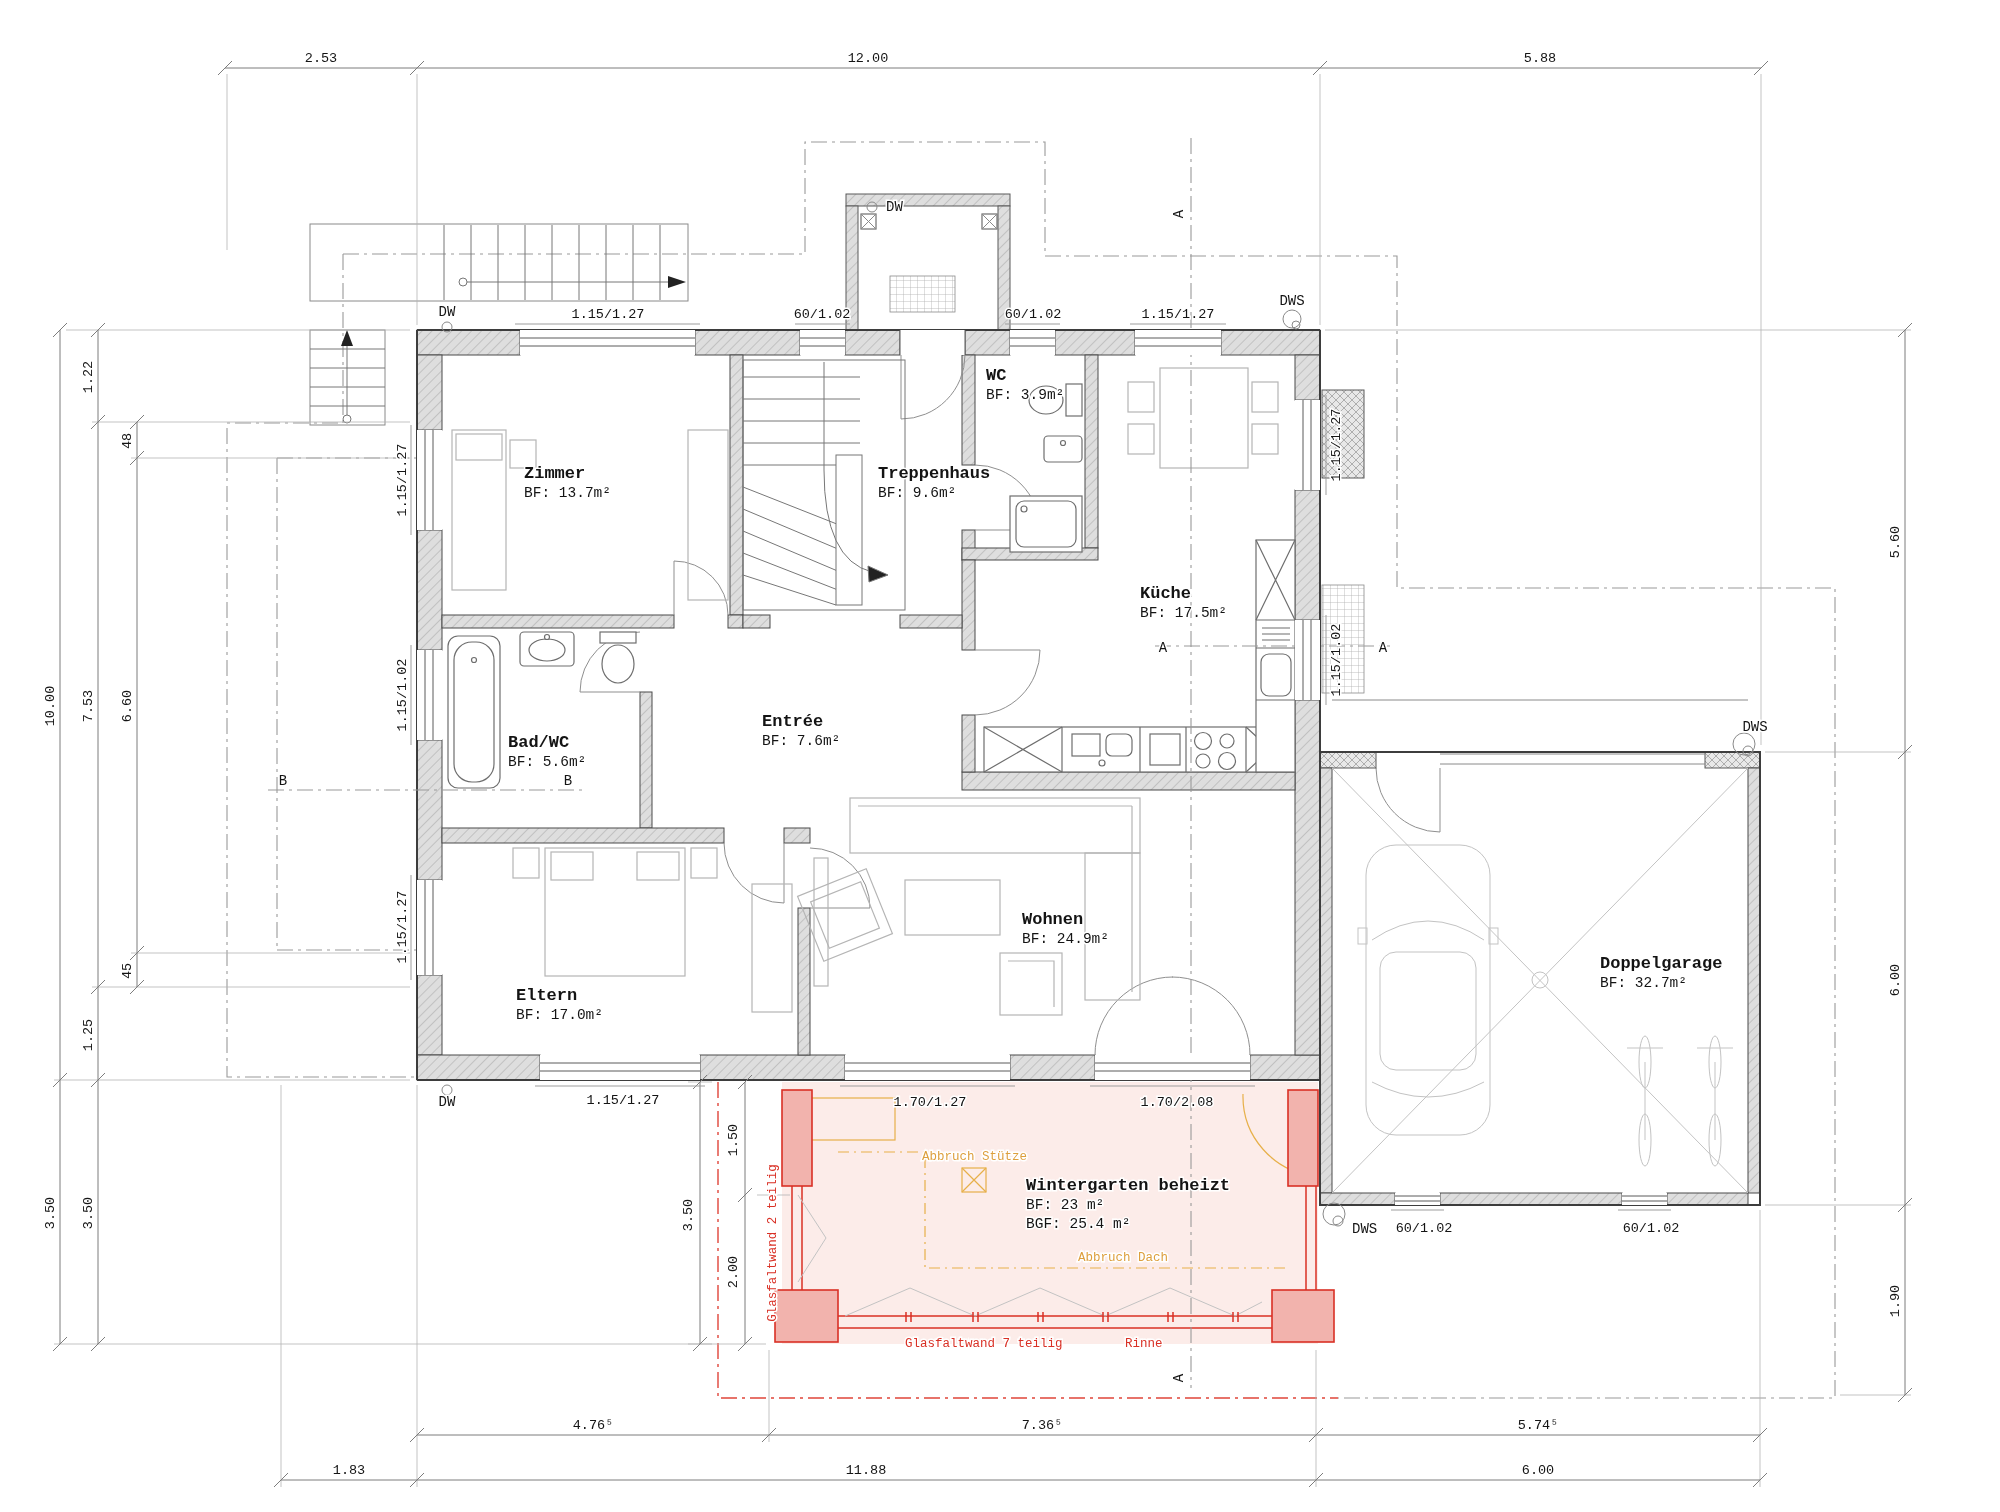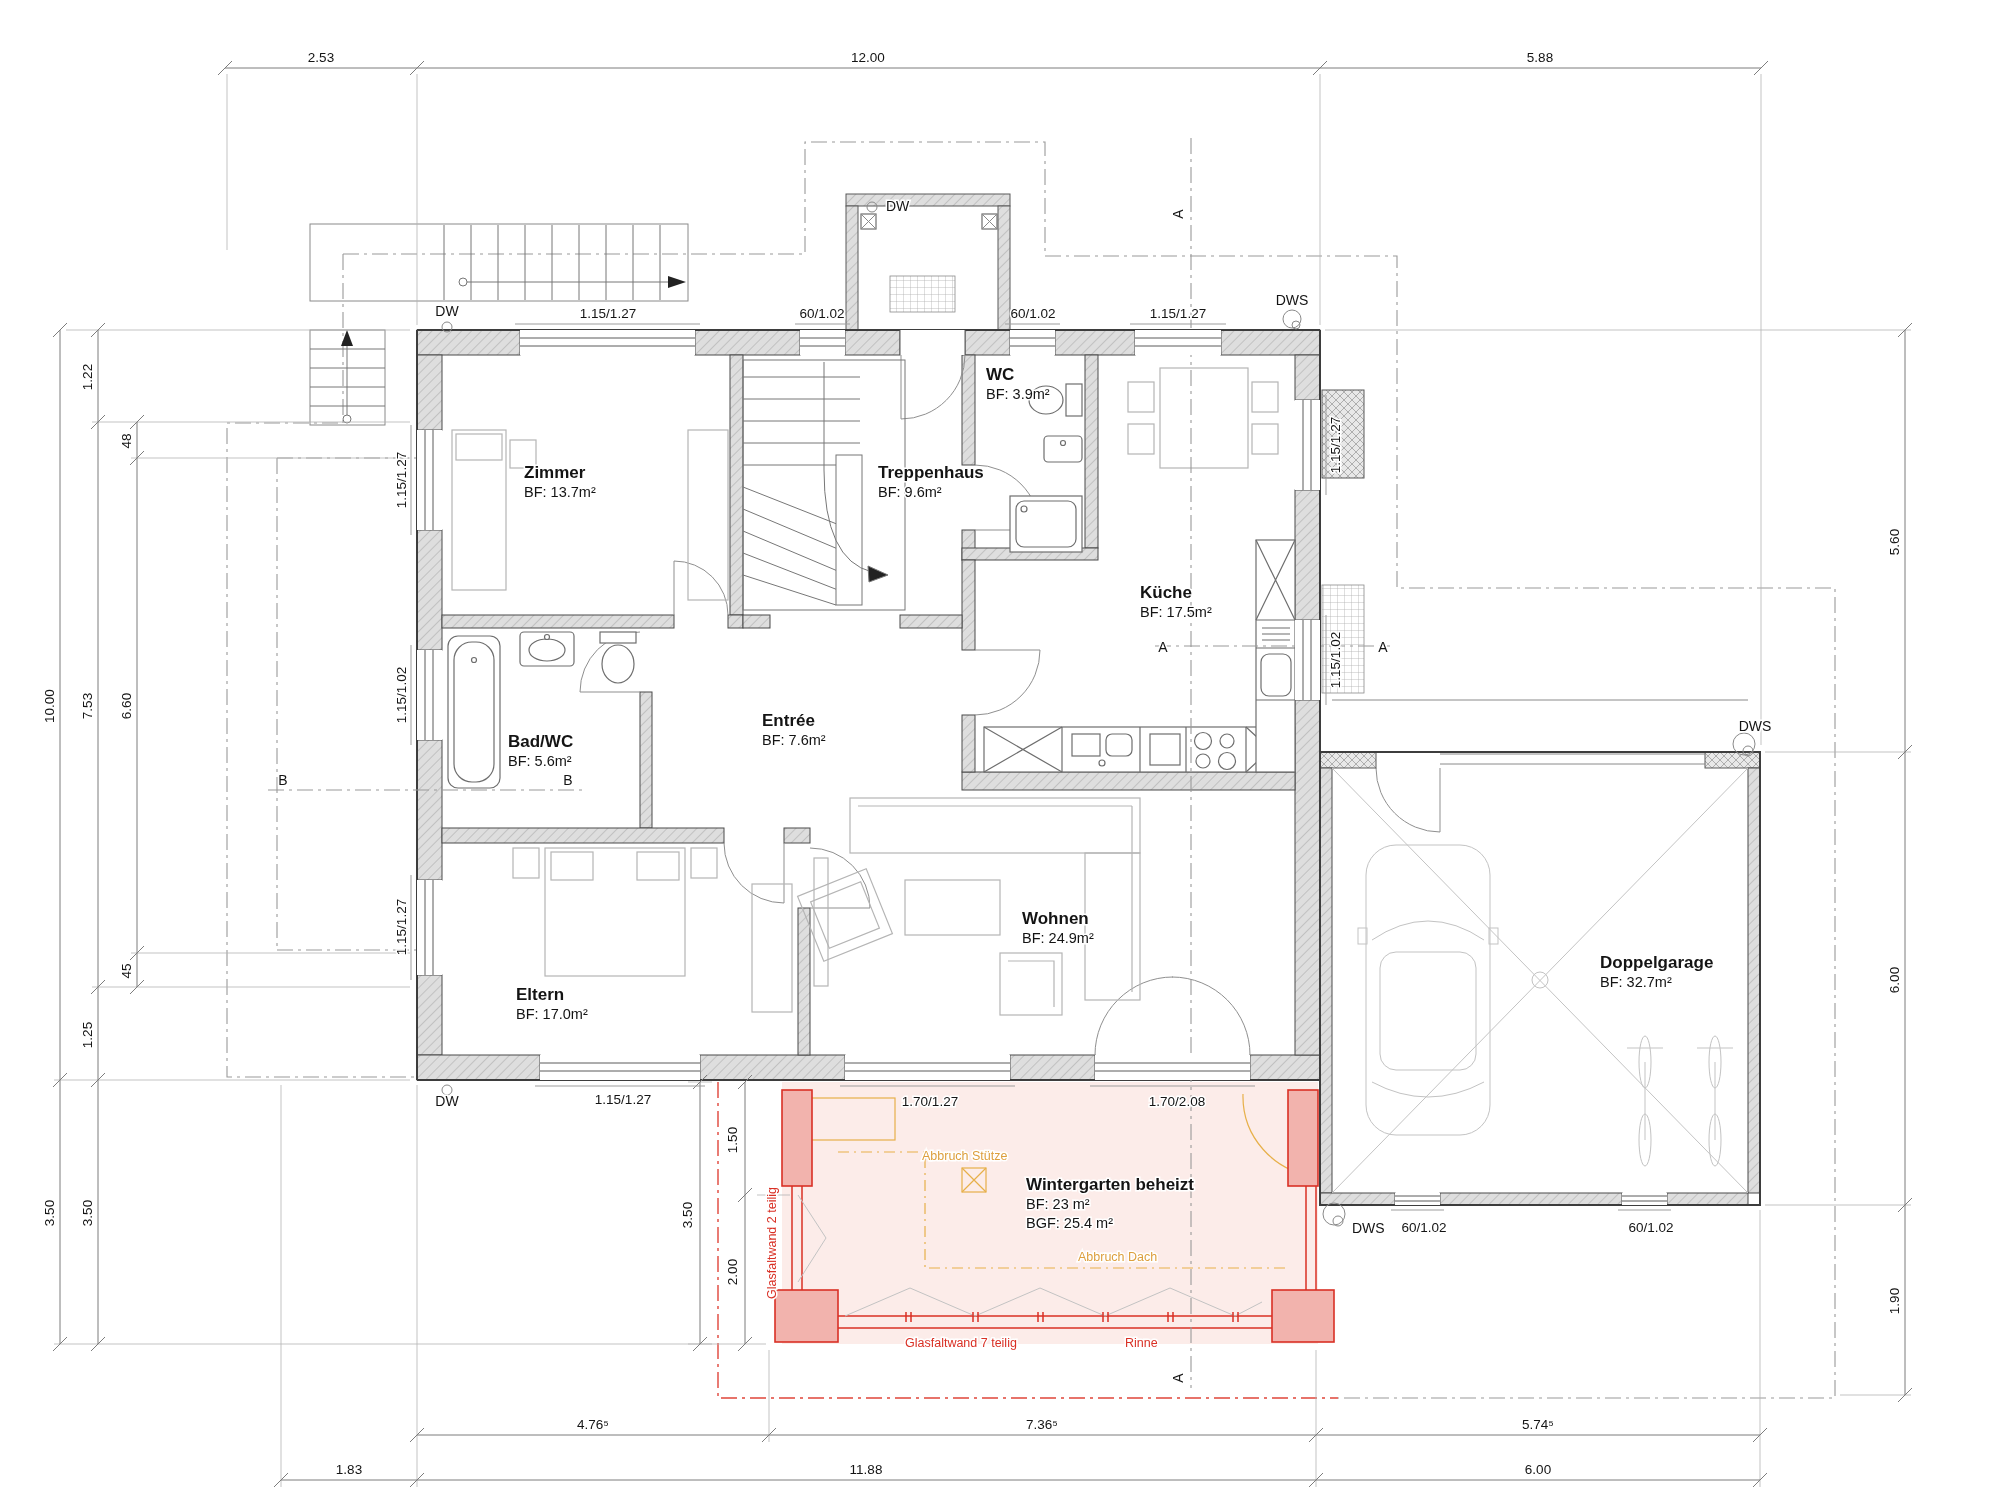--- a/index.html
+++ b/index.html
@@ -1,17 +1,17 @@
 <!DOCTYPE html>
 <html><head>
 <meta charset="utf-8">
 <style>
   html,body{margin:0;padding:0;background:#ffffff;}
   #sheet{position:relative;width:2000px;height:1512px;background:#fff;
-         font-family:Liberation Sans, sans-serif;}
+         font-family:Liberation Mono, monospace;}
   svg{display:block}
   .wall{fill:url(#hat);stroke:#4a4a4a;stroke-width:1}
   .pwall{fill:url(#hat);stroke:#5a5a5a;stroke-width:1}
   .xblk{fill:url(#xhat);stroke:#5a5a5a;stroke-width:1}
   .grid{fill:url(#grd);stroke:#8a8a8a;stroke-width:0.8}
   .outline{fill:none;stroke:#3d3d3d;stroke-width:2}
   .thin{stroke:#8a8a8a;fill:none;stroke-width:1}
   .lite{stroke:#c3c3c3;fill:none;stroke-width:1}
   .furn{stroke:#b5b5b5;fill:none;stroke-width:1.2}
   .fix{stroke:#6e6e6e;fill:#fff;stroke-width:1.2}

